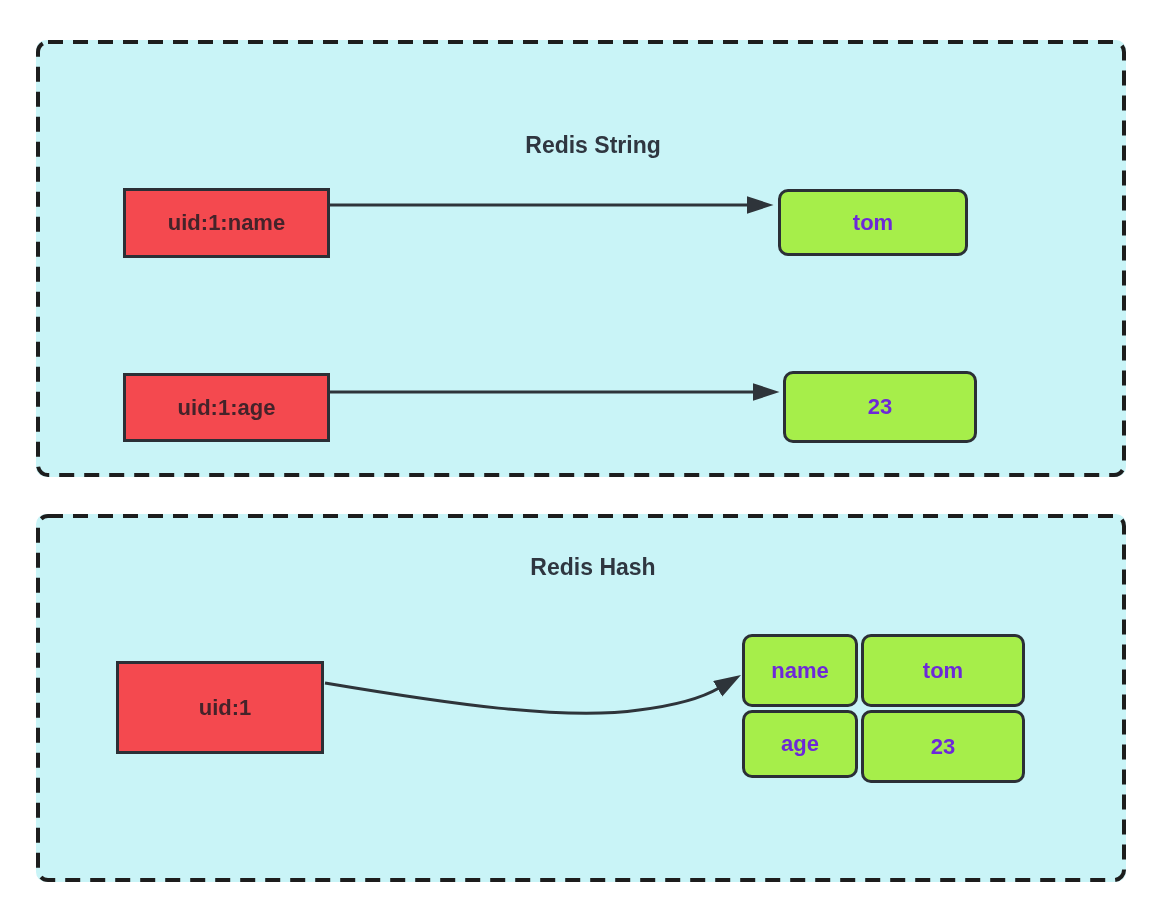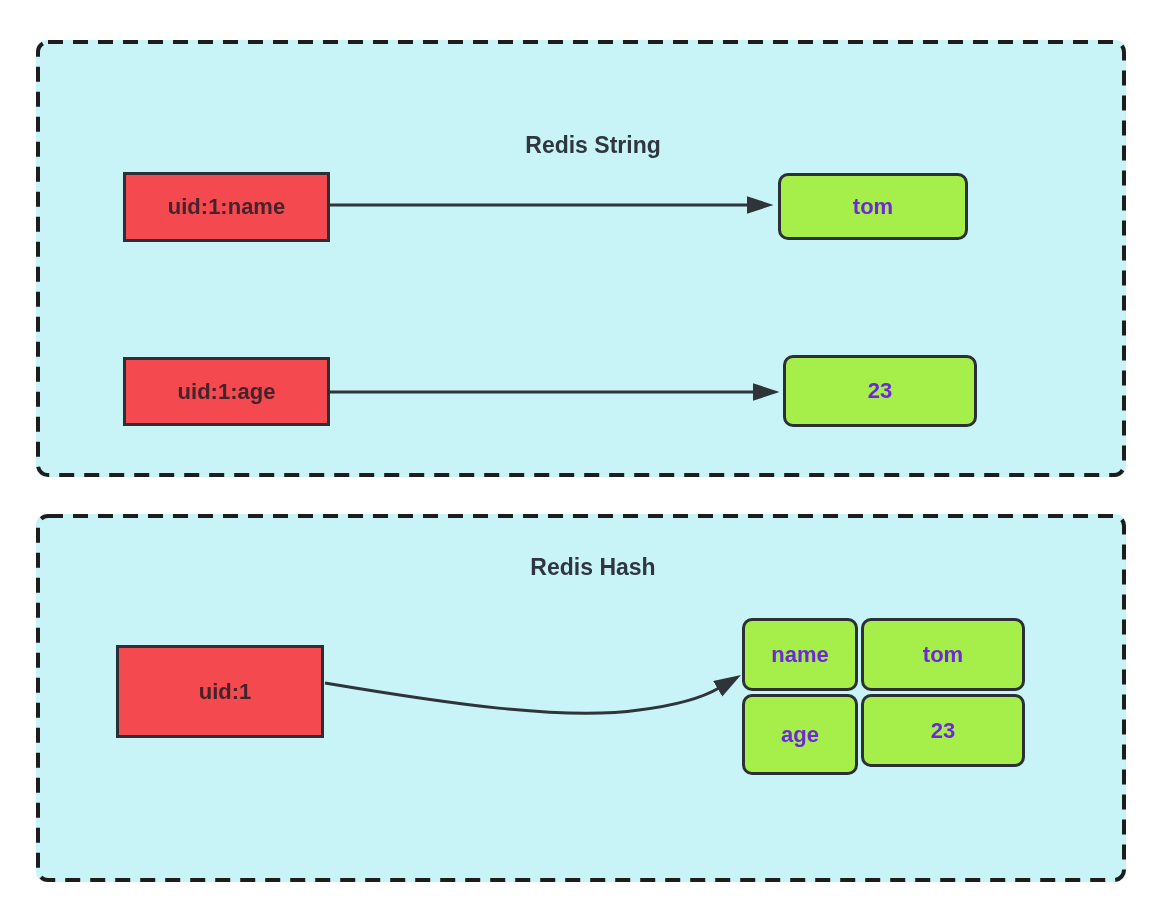--- a/index.html
+++ b/index.html
@@ -35,20 +35,21 @@
   }
   .panel-string .panel-title { top:92px; }
   .panel-hash   .panel-title { top:40px; }
   .node {
     position:absolute;
     display:flex; align-items:center; justify-content:center;
     font-weight:bold;
     font-size:22px;
     box-sizing:border-box;
     text-align:center;
+    margin-top:16px;
   }
   .red-node {
     background:#f4494f;
     border:3px solid #2b2f36;
     color:#44232a;
   }
   .green-node {
     background:#a6ee4a;
     border:3px solid #2b2f36;
     border-radius:10px;
@@ -62,21 +63,21 @@
   .sp-key-2 { left:87px;  top:317px; width:207px; height:69px;text-align:right; }
   .sp-val-2 { left:747px; top:315px; width:194px; height:72px; }
   .sp-arrow-1 { left:294px; top:151px; }
   .sp-arrow-2 { left:294px; top:338px; }
 
   
   .hp-key { left:80px; top:131px; width:208px; height:93px;padding-left:10px; }
   .hp-arrow { left:288px; top:141px; }
   .hp-cell-name { left:706px; top:104px; width:116px; height:73px; }
   .hp-cell-tom  { left:825px; top:104px; width:164px; height:73px; }
-  .hp-cell-age  { left:706px; top:180px; width:116px; height:81px; }
+  .hp-cell-age  { left:706px; top:180px; width:116px; height:68px; }
   .hp-cell-23   { left:825px; top:180px; width:164px; height:73px; }
 </style>
 </head>
 <body>
 
 <section class="panel panel-string">
   <svg class="dash-border" width="1090" height="437" viewBox="0 0 1090 437">
     <rect x="2" y="2" width="1086" height="433" rx="10" ry="10" fill="none" stroke="#1d1d1d" stroke-width="4" stroke-dasharray="15 10"></rect>
   </svg>
 

